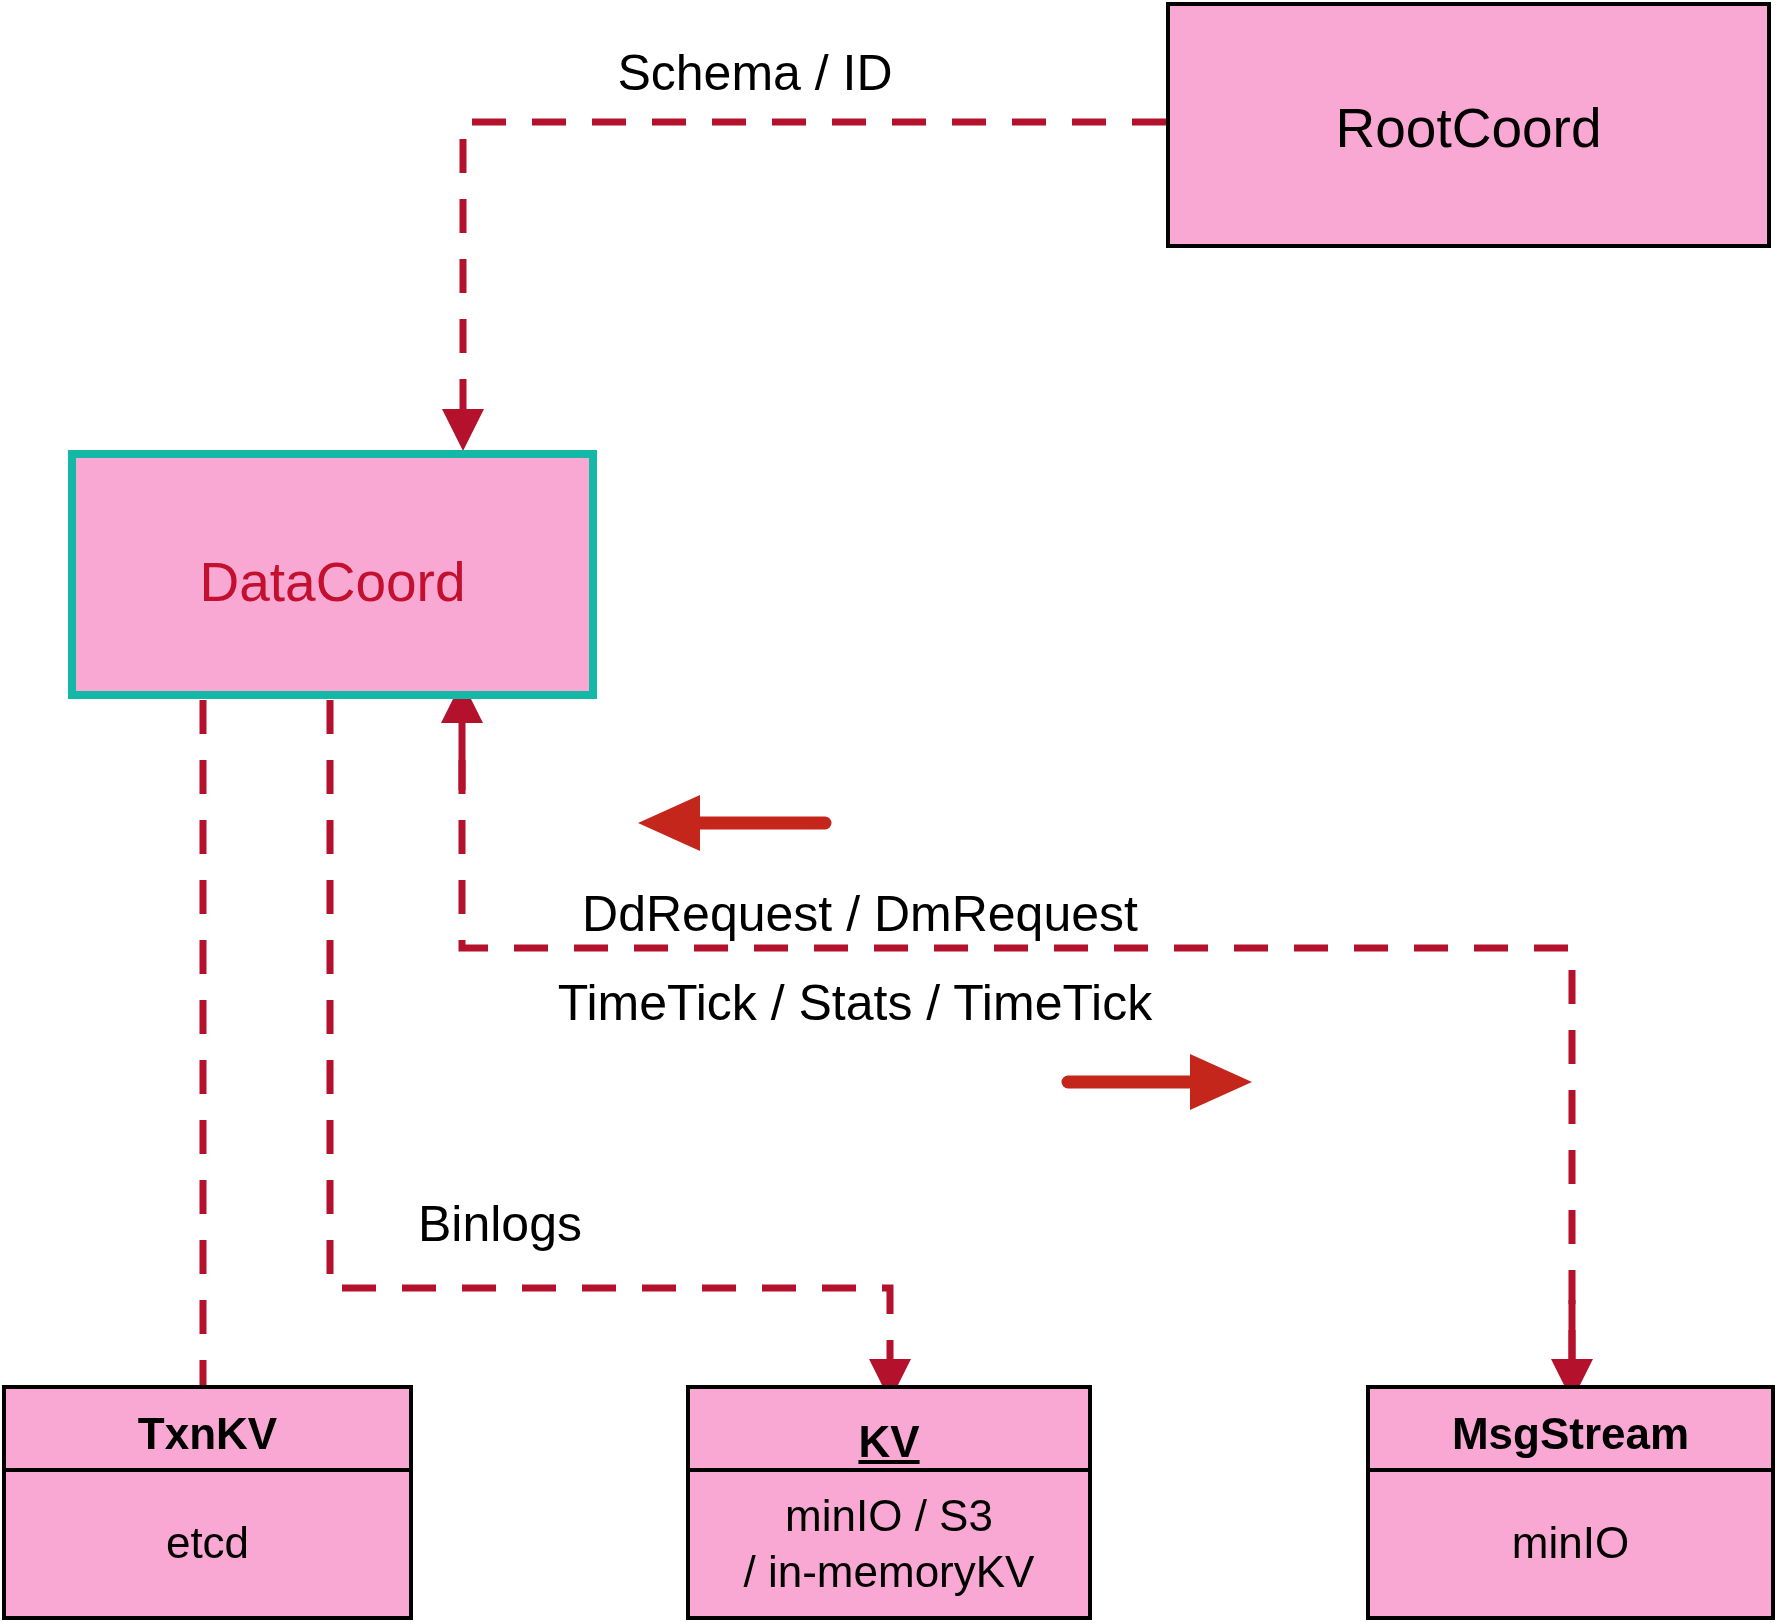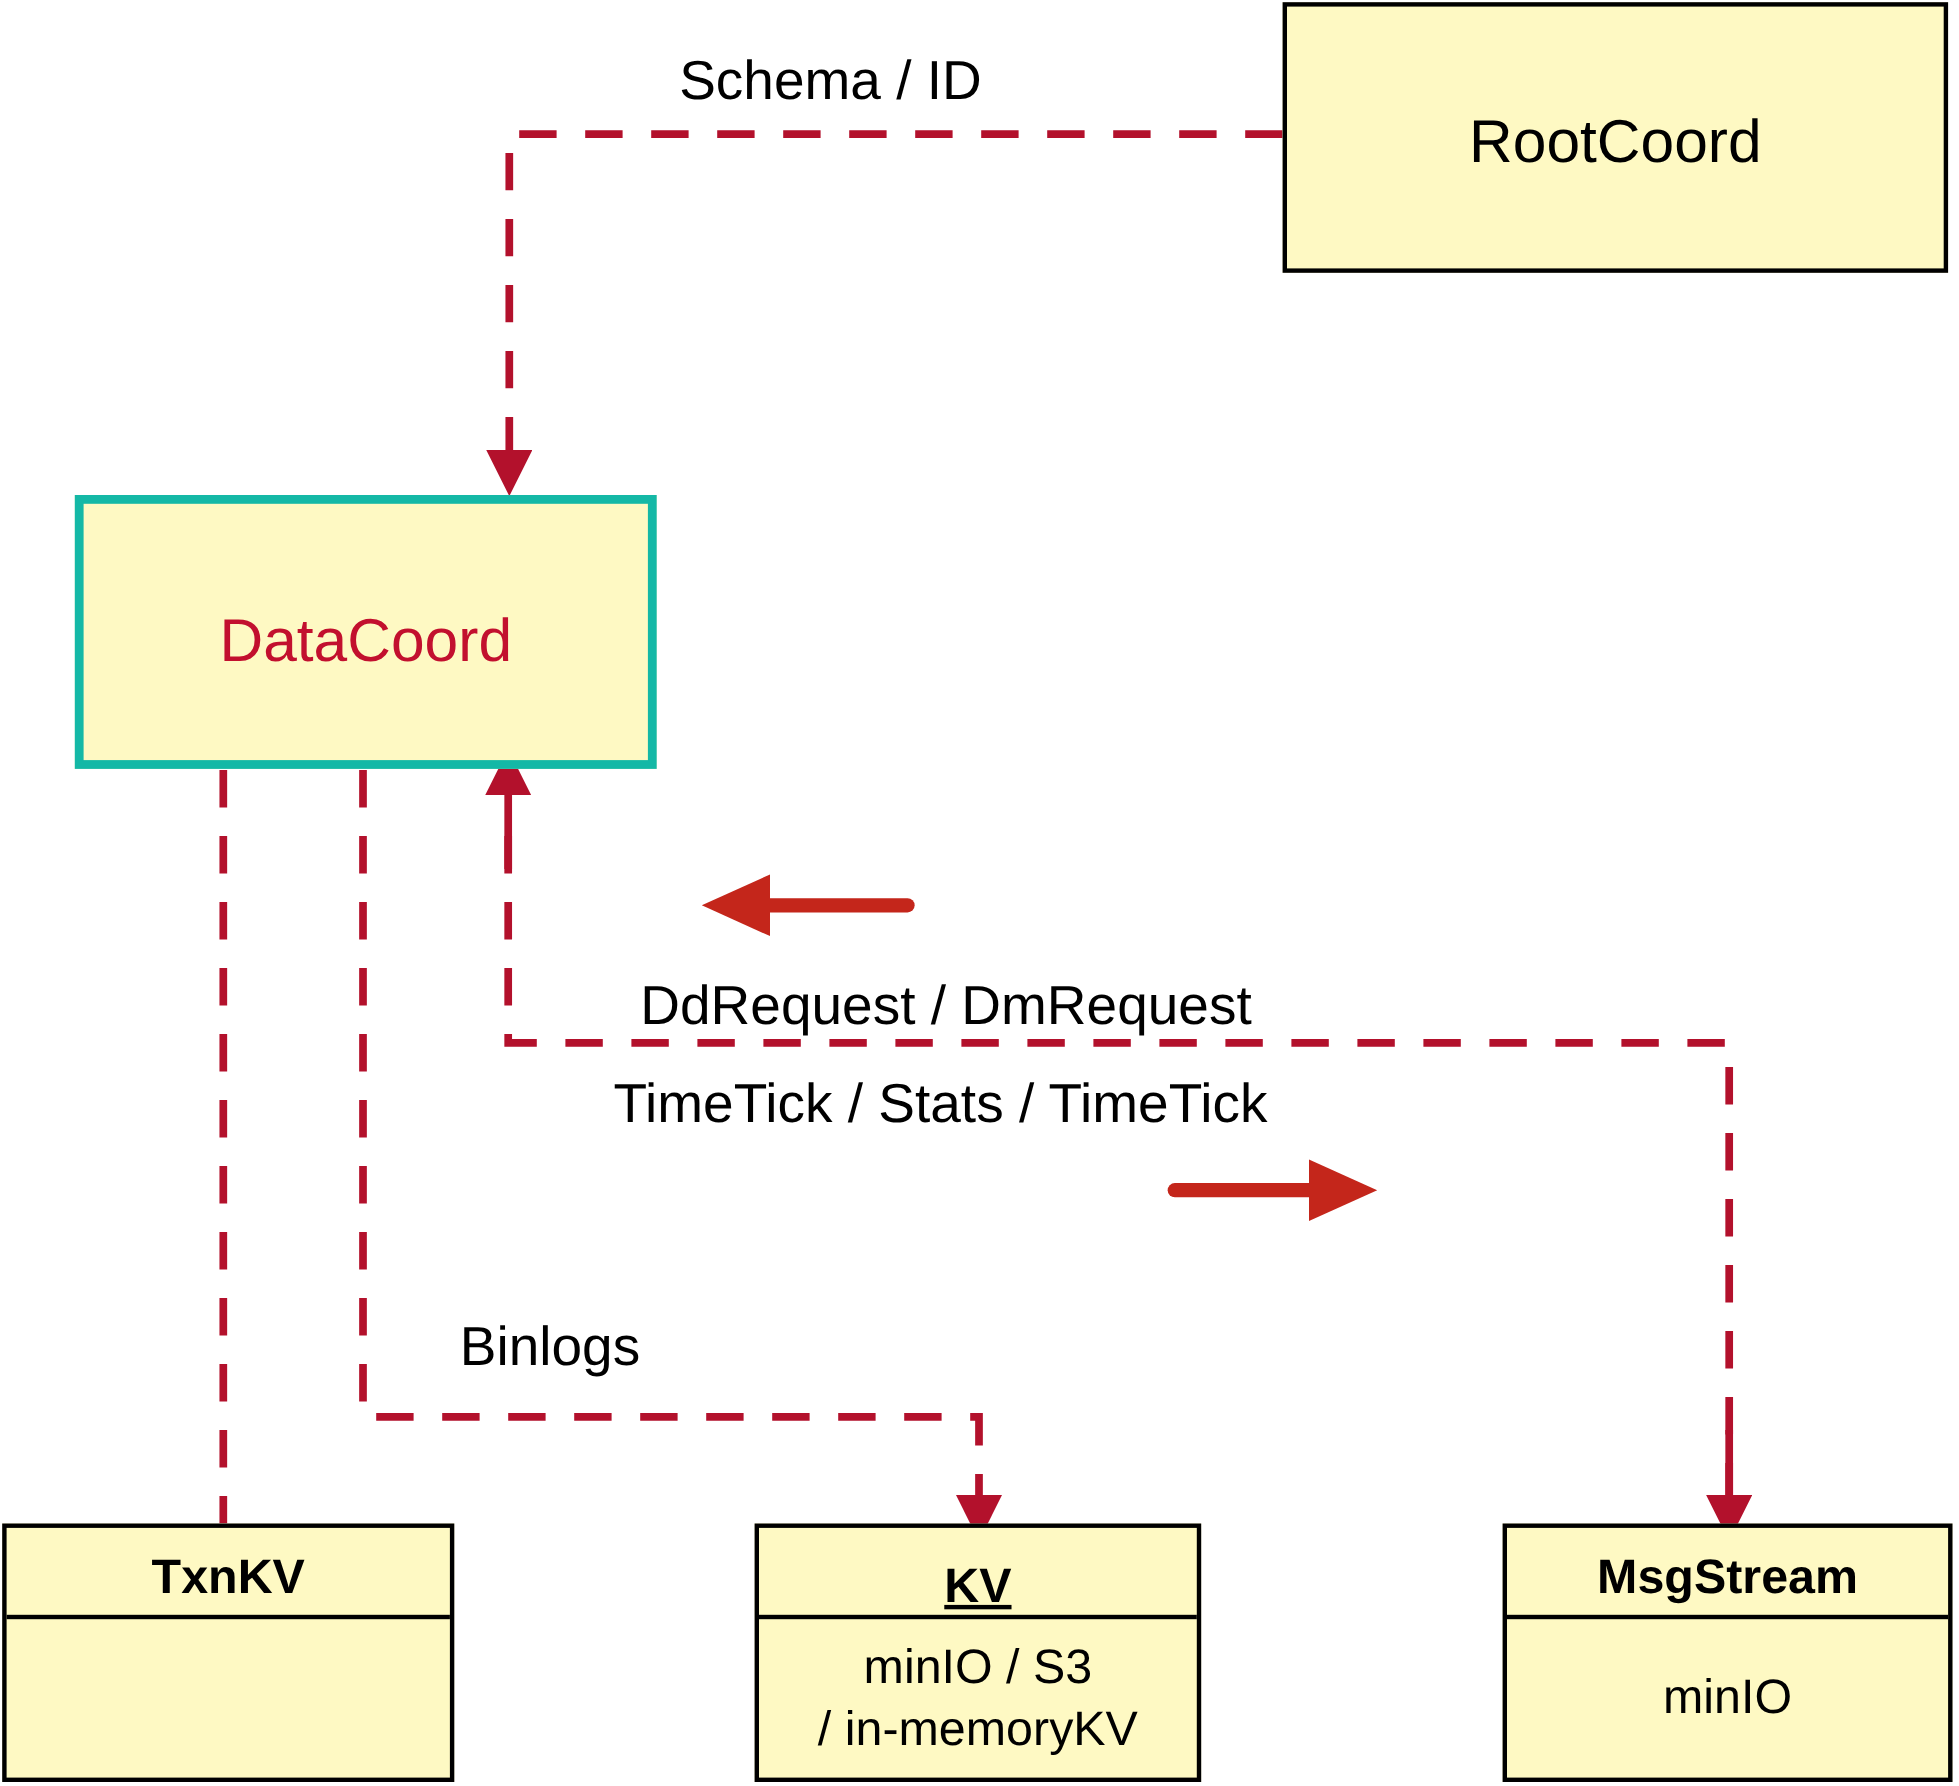--- a/index.html
+++ b/index.html
@@ -21,21 +21,21 @@
   #diagram-svg {
     position: absolute;
     left: 0;
     top: 0;
     width: 1781px;
     height: 1624px;
   }
   .node-box {
     position: absolute;
     box-sizing: border-box;
-    background: #fef9c3;
+    background: #f9a8d4;
   }
   .node-black {
     border: 4px solid #000000;
   }
   .node-red {
     border: 8px solid #14b8a6;
   }
   .node-title {
     position: absolute;
     left: 0;
@@ -122,20 +122,21 @@
     <div class="node-title title-plain" style="top:90px;">RootCoord</div>
   </div>
 
   <div class="node-box node-red" style="left:68px; top:450px; width:529px; height:249px;">
     <div class="node-title title-red" style="top:92px;">DataCoord</div>
   </div>
 
   <div class="node-box node-black" style="left:2px; top:1385px; width:411px; height:235px;">
     <div class="node-title title-bold" style="top:20px;">TxnKV</div>
     <div class="divider" style="top:79px;"></div>
+    <div class="node-title sub-text" style="top:127px;">etcd</div>
   </div>
 
   <div class="node-box node-black" style="left:686px; top:1385px; width:406px; height:235px;">
     <div class="node-title title-bold" style="top:28px;text-decoration:underline;">KV</div>
     <div class="divider" style="top:79px;"></div>
     <div class="node-title sub-text" style="top:100px;">minIO / S3</div>
     <div class="node-title sub-text" style="top:156px;">/ in-memoryKV</div>
   </div>
 
   <div class="node-box node-black" style="left:1366px; top:1385px; width:409px; height:235px;">

